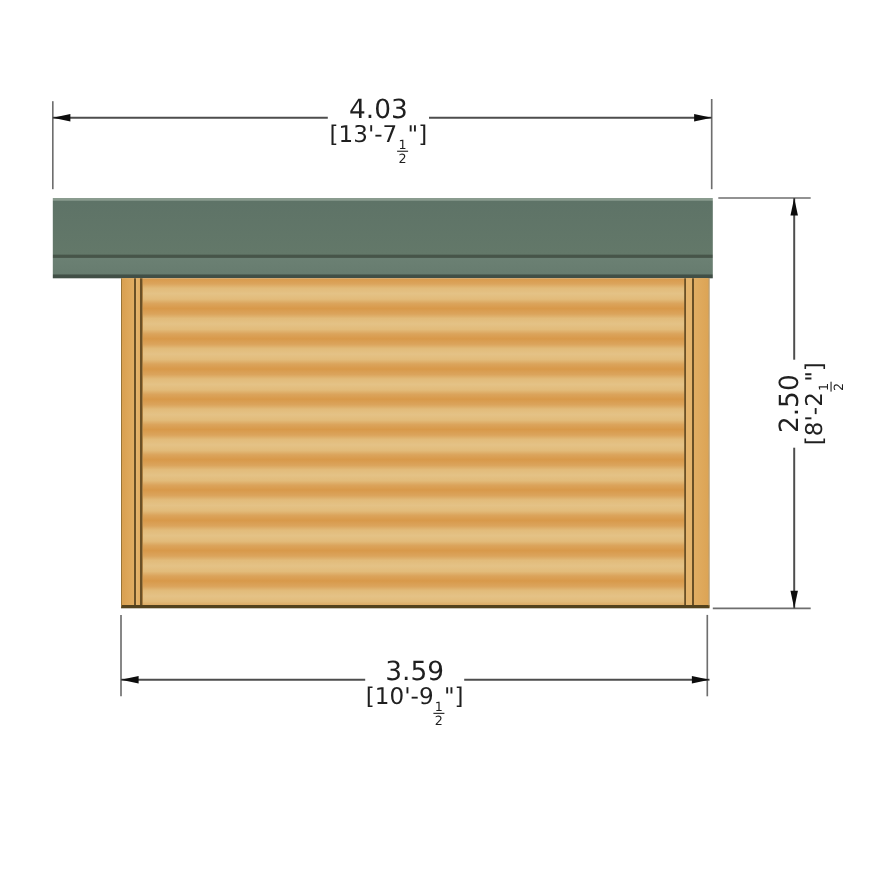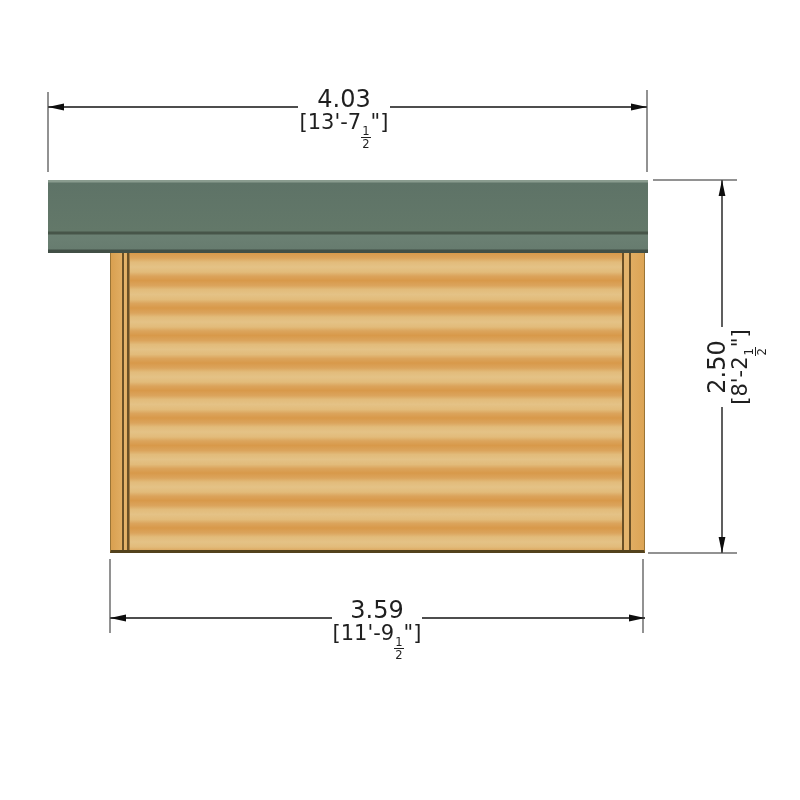--- a/index.html
+++ b/index.html
@@ -114,21 +114,21 @@
   <div class="dim-label label-top">
     <span class="metric">4.03</span>
     <span class="imperial"><span>[13'-7</span><span class="frac">
           <span class="num">1</span>
           <span class="den">2</span>
         </span><span>"]</span></span>
   </div>
 
   <div class="dim-label label-bottom">
     <span class="metric">3.59</span>
-    <span class="imperial"><span>[11'-9</span><span class="frac">
+    <span class="imperial"><span>[10'-9</span><span class="frac">
           <span class="num">1</span>
           <span class="den">2</span>
         </span><span>"]</span></span>
   </div>
 
   <div class="dim-label label-right">
     <span class="metric">2.50</span>
     <span class="imperial"><span>[8'-2</span><span class="frac">
           <span class="num">1</span>
           <span class="den">2</span>

